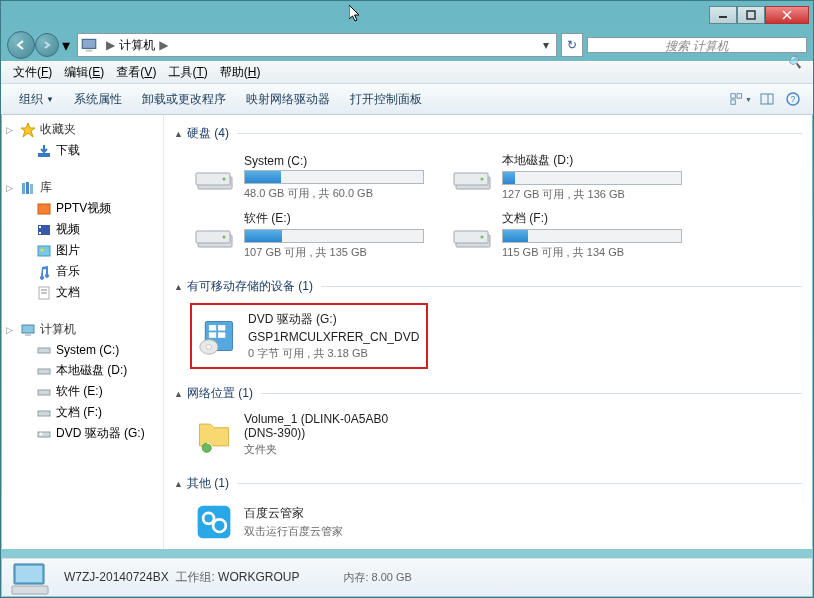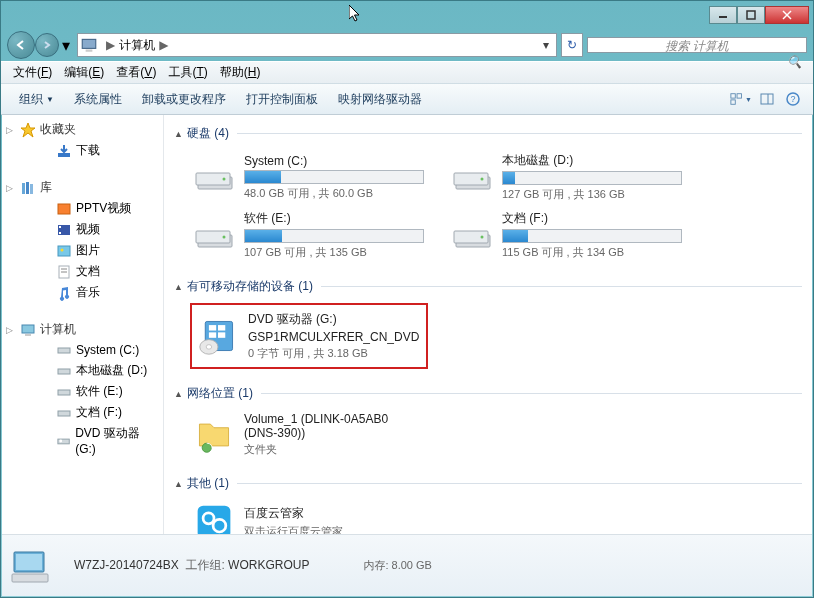--- a/index.html
+++ b/index.html
@@ -33,39 +33,39 @@
   .toolbar .tbitem { padding: 4px 10px; cursor: pointer; color: #1a3a5a; display: flex; align-items: center; gap: 3px; }
   .toolbar .tbright { margin-left: auto; display: flex; gap: 2px; }
   .toolbar .tbicon { width: 24px; height: 22px; border: 1px solid transparent; display: flex; align-items: center; justify-content: center; cursor: pointer; color: #3a6a9a; }
 
   .body { position: absolute; top: 114px; left: 1px; right: 1px; bottom: 48px; background: #fff; display: flex; }
   .sidebar { width: 162px; border-right: 1px solid #e4e8ec; overflow: hidden; padding: 4px 0; font-size: 12px; }
   .sbgroup { margin-bottom: 16px; }
   .sbhead { display: flex; align-items: center; padding: 2px 4px 2px 18px; position: relative; cursor: pointer; color: #333; }
   .sbhead .exp { position: absolute; left: 4px; color: #888; font-size: 9px; }
   .sbhead .hicon { width: 16px; height: 16px; margin-right: 4px; }
-  .sbitem { display: flex; align-items: center; padding: 2px 4px 2px 34px; cursor: pointer; margin-left: 20px; }
+  .sbitem { display: flex; align-items: center; padding: 2px 4px 2px 34px; cursor: pointer; }
   .sbitem .iicon { width: 16px; height: 16px; margin-right: 4px; }
 
   .content { flex: 1; padding: 8px 10px; font-size: 12px; overflow: auto; }
   .section { margin-bottom: 10px; }
   .sechead { display: flex; align-items: center; color: #1a3a6a; padding: 2px 0; cursor: pointer; }
   .sechead .exp { font-size: 9px; margin-right: 4px; color: #555; }
   .sechead .line { flex: 1; height: 1px; background: #d8e0e8; margin-left: 8px; }
   .drives { display: flex; flex-wrap: wrap; gap: 4px 10px; padding: 6px 0 4px 16px; }
   .drive { width: 248px; display: flex; align-items: center; gap: 8px; padding: 2px; cursor: pointer; }
   .drive .dicon { width: 44px; height: 40px; flex-shrink: 0; }
   .drive .dinfo { flex: 1; }
   .drive .dname { color: #222; margin-bottom: 2px; white-space: nowrap; }
   .drive .dbar { width: 180px; height: 14px; border: 1px solid #b0b8c0; background: #f0f2f4; margin-bottom: 2px; }
   .drive .dbar .fill { height: 100%; background: linear-gradient(to bottom, #5ab0e8, #2a88d0); }
   .drive .dstat { color: #666; font-size: 11px; }
   .drive.highlighted { border: 2px solid #d02020; padding: 6px 4px; width: 238px; }
 
-  .detailspane { position: absolute; left: 1px; right: 1px; bottom: 1px; height: 62px; background: linear-gradient(to bottom, #f4f8fb, #e8f0f6); border-top: 1px solid #d8e0e6; display: flex; align-items: center; padding: 0 8px; font-size: 12px; gap: 24px; }
+  .detailspane { position: absolute; left: 1px; right: 1px; bottom: 1px; height: 38px; background: linear-gradient(to bottom, #f4f8fb, #e8f0f6); border-top: 1px solid #d8e0e6; display: flex; align-items: center; padding: 0 8px; font-size: 12px; gap: 14px; }
   .detailspane .dpicon { width: 40px; height: 40px; }
   .detailspane .dptext .dphead { color: #333; }
   .detailspane .dptext .dpsub { color: #666; font-size: 11px; }
   .detailspane .dpcol { color: #666; font-size: 11px; }
   .detailspane .dpcol .lbl { color: #666; margin-top: 36px; }
 </style>
 </head>
 <body>
 
 <div class="window">
@@ -134,22 +134,22 @@
     <span class="mitem"><span>帮助</span>(<span class="ul">H</span>)</span>
   </div>
 
   <div class="toolbar">
     <span class="tbitem">
         <span>组织</span> 
         <span style="font-size:8px">▼</span>
       </span>
     <span class="tbitem">系统属性</span>
     <span class="tbitem">卸载或更改程序</span>
+    <span class="tbitem">映射网络驱动器</span>
     <span class="tbitem">打开控制面板</span>
-    <span class="tbitem">映射网络驱动器</span>
     <div class="tbright">
       <div class="tbicon">
           <svg width="16" height="14" viewBox="0 0 16 14">
             <rect x="1" y="1" width="5" height="5" fill="none" stroke="#5a88b0"></rect>
             <rect x="8" y="1" width="5" height="5" fill="none" stroke="#5a88b0"></rect>
             <rect x="1" y="8" width="5" height="5" fill="none" stroke="#5a88b0"></rect>
           </svg>
           <span style="font-size:7px;margin-left:1px">▼</span>
         </div>
       <div class="tbicon">
@@ -211,31 +211,31 @@
           </div>
         <div class="sbitem">
             <svg class="iicon" viewBox="0 0 16 16">
               <rect x="2" y="3" width="12" height="10" fill="#78c8e8" stroke="#4898c0"></rect>
               <circle cx="6" cy="7" r="1.5" fill="#f8d830"></circle>
             </svg>
             <span>图片</span>
           </div>
         <div class="sbitem">
             <svg class="iicon" viewBox="0 0 16 16">
+              <path d="M6 3 L12 2 L12 10 A2 2 0 1 1 10 10 L10 5 L7 5.5 L7 12 A2 2 0 1 1 5 12 Z" fill="#4888d8"></path>
+            </svg>
+            <span>音乐</span>
+          </div>
+        <div class="sbitem">
+            <svg class="iicon" viewBox="0 0 16 16">
               <rect x="3" y="2" width="10" height="12" fill="#fff" stroke="#a8b0b8"></rect>
               <line x1="5" y1="5" x2="11" y2="5" stroke="#888"></line>
               <line x1="5" y1="8" x2="11" y2="8" stroke="#888"></line>
             </svg>
             <span>文档</span>
-          </div>
-        <div class="sbitem">
-            <svg class="iicon" viewBox="0 0 16 16">
-              <path d="M6 3 L12 2 L12 10 A2 2 0 1 1 10 10 L10 5 L7 5.5 L7 12 A2 2 0 1 1 5 12 Z" fill="#4888d8"></path>
-            </svg>
-            <span>音乐</span>
           </div>
       </div>
       <div class="sbgroup">
         <div class="sbhead">
             <span class="exp">▷</span>
             <svg class="hicon" viewBox="0 0 16 16">
               <rect x="2" y="3" width="12" height="8" fill="#8ac8e0" stroke="#4888b0"></rect>
               <rect x="5" y="12" width="6" height="2" fill="#ccc"></rect>
             </svg>
             <span>计算机</span>

